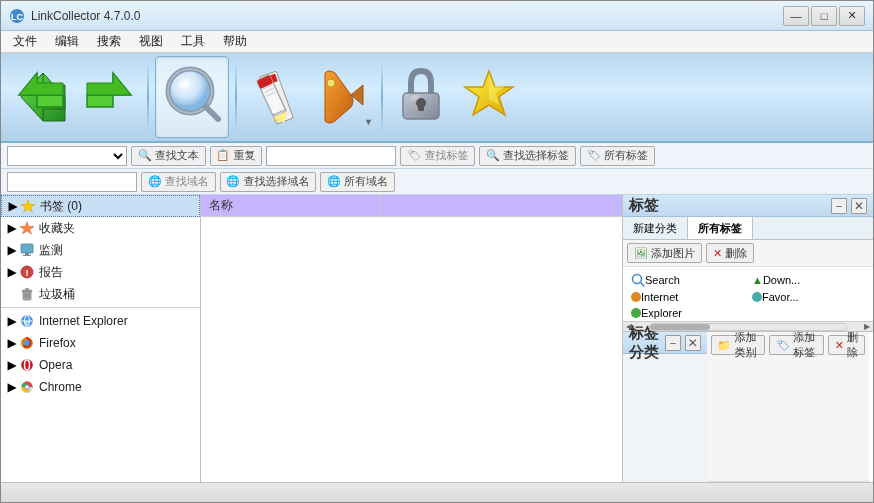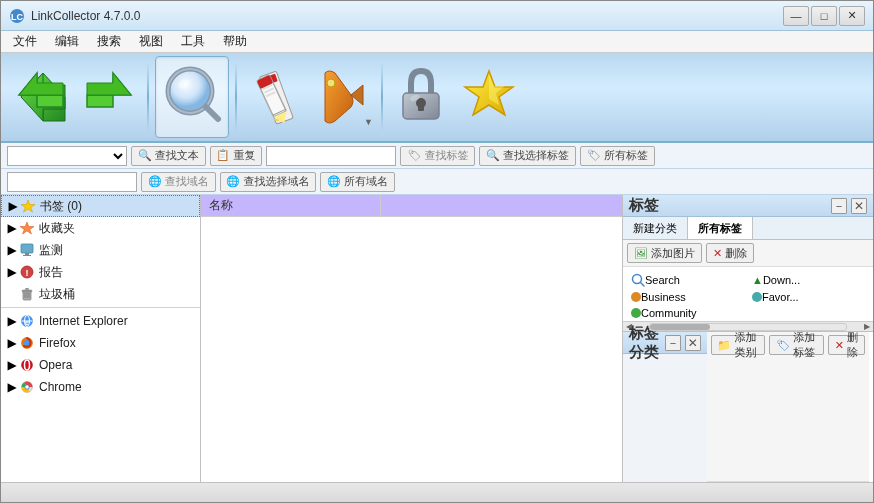--- a/index.html
+++ b/index.html
@@ -744,30 +744,30 @@
           </svg>
           <span>Search</span>
         </div>
         <div class="tag-item">
           <span style="font-size:11px;color:#228822;">▲</span>
           <span>Down...</span>
         </div>
 
         <div class="tag-item">
           <span class="tag-icon dot-orange" style="width:10px;height:10px;background:#dd8822;border-radius:50%;flex-shrink:0;"></span>
-          <span>Business</span>
+          <span>Internet</span>
         </div>
         <div class="tag-item">
           <span class="tag-icon" style="width:10px;height:10px;background:#44aaaa;border-radius:50%;flex-shrink:0;"></span>
           <span>Favor...</span>
         </div>
 
         <div class="tag-item">
           <span class="tag-icon" style="width:10px;height:10px;background:#44aa44;border-radius:50%;flex-shrink:0;"></span>
-          <span>Community</span>
+          <span>Explorer</span>
         </div>
       </div>
 
       <div class="tag-scrollbar-area">
         <div style="width:12px;height:10px;display:flex;align-items:center;justify-content:center;font-size:8px;color:#666;">◀</div>
         <div class="scrollbar-track">
           <div class="scrollbar-thumb"></div>
         </div>
         <div style="width:12px;height:10px;display:flex;align-items:center;justify-content:center;font-size:8px;color:#666;">▶</div>
       </div>

